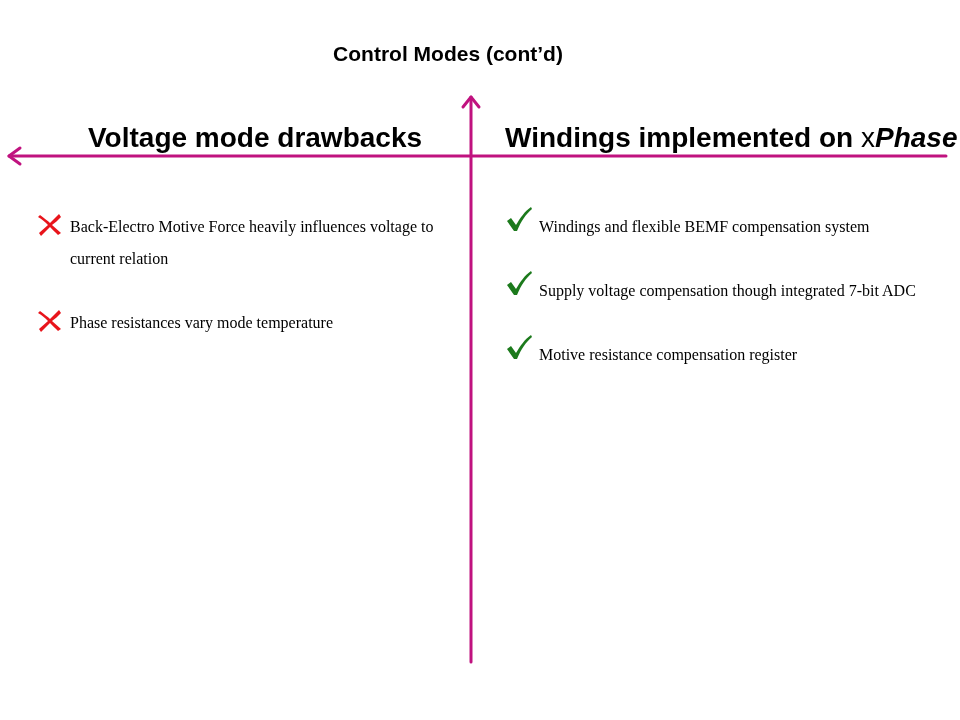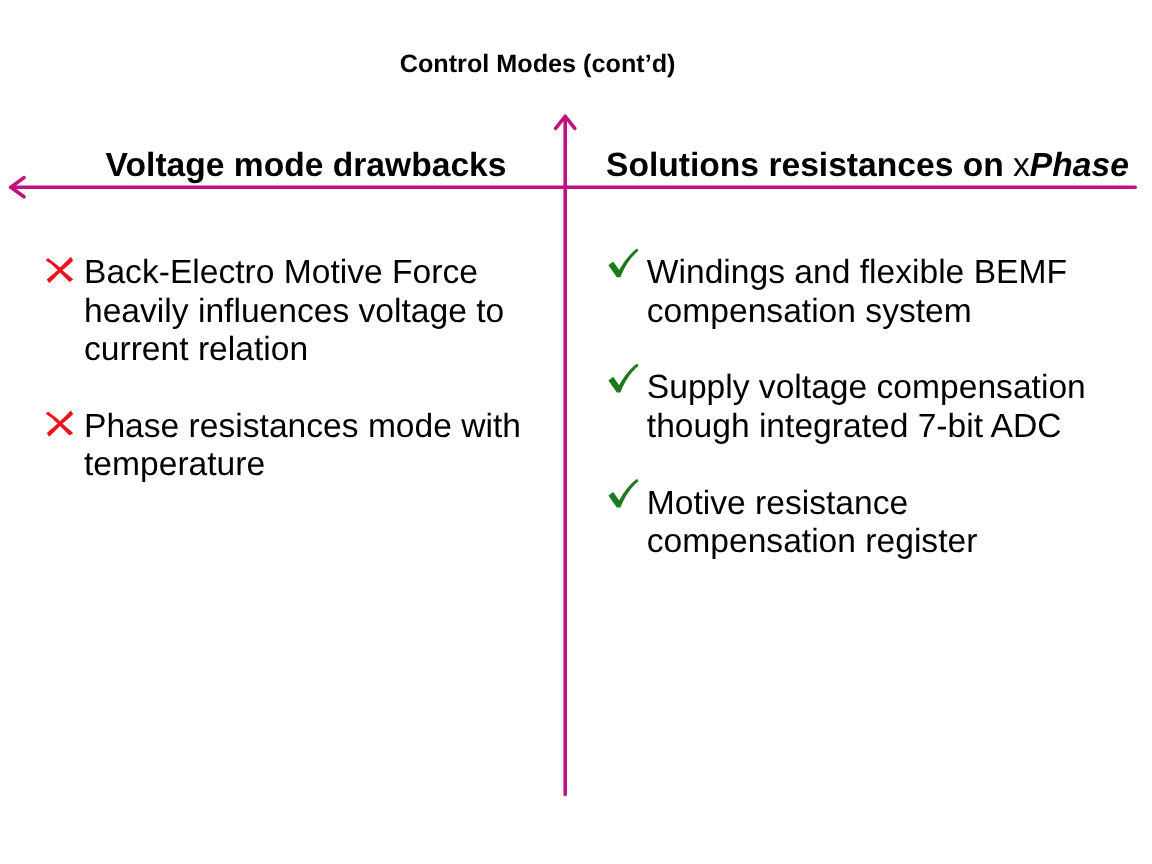--- a/index.html
+++ b/index.html
@@ -9,55 +9,55 @@
                  font-size: 21px; font-weight: bold; }
   .col-header { position: absolute; top: 122px; font-size: 28px; font-weight: bold; white-space: nowrap; }
   .col-header.left { left: 88px; }
   .col-header.right { left: 505px; }
   .col-header .x { font-weight: normal; }
   .col-header .spin { font-style: italic; font-weight: bold; }
   svg.axes { position: absolute; left: 0; top: 0; }
   .list { position: absolute; margin: 0; padding: 0; list-style: none; }
   .list.left { left: 36px; top: 211px; width: 400px; }
   .list.right { left: 505px; top: 211px; width: 420px; }
-  .item { position: relative; padding-left: 34px; font-size: 28px; line-height: 32px; margin-bottom: 32px; }
+  .item { position: relative; padding-left: 34px; font-size: 16px; line-height: 32px; margin-bottom: 32px; font-family: Liberation Serif, serif; }
   .item .mark { position: absolute; left: 0; top: 0; width: 28px; height: 28px; }
   .list.right .item .mark { left: 0; top: -6px; }
 </style>
 </head>
 <body>
 
 <div>
 
   <div class="slide-title">Control Modes (cont’d)</div>
 
   <svg class="axes" width="960" height="720">
     <g stroke="#C0127F" stroke-width="3" fill="none" stroke-linecap="round" stroke-linejoin="round">
       <line x1="9" y1="156" x2="946" y2="156"></line>
       <polyline points="20,148 9,156 20,164"></polyline>
       <line x1="471" y1="97" x2="471" y2="662"></line>
       <polyline points="463,107 471,97 479,107"></polyline>
     </g>
   </svg>
 
   <div class="col-header left">Voltage mode drawbacks</div>
-  <div class="col-header right"><span>Solutions resistances on </span><span class="x">x</span><span class="spin">Phase</span></div>
+  <div class="col-header right"><span>Windings implemented on </span><span class="x">x</span><span class="spin">Phase</span></div>
 
   <ul class="list left">
     <li class="item">
       <svg class="mark" viewBox="0 0 28 28">
         <path d="M4 4 C8 7 12 10 14 12 C17 9 20 6 23 3 L25 6 C22 9 19 12 16 14 C19 17 22 19 25 22 L22 24 C19 21 16 18 14 16 C11 19 8 22 5 25 L3 22 C6 19 9 17 12 14 C9 11 6 8 2 6 Z" fill="#E8141B"></path>
       </svg>
       <span>Back-Electro Motive Force heavily influences voltage to current relation</span>
     </li>
     <li class="item">
       <svg class="mark" viewBox="0 0 28 28">
         <path d="M4 4 C8 7 12 10 14 12 C17 9 20 6 23 3 L25 6 C22 9 19 12 16 14 C19 17 22 19 25 22 L22 24 C19 21 16 18 14 16 C11 19 8 22 5 25 L3 22 C6 19 9 17 12 14 C9 11 6 8 2 6 Z" fill="#E8141B"></path>
       </svg>
-      <span>Phase resistances mode with temperature</span>
+      <span>Phase resistances vary mode temperature</span>
     </li>
   </ul>
 
   <ul class="list right">
     <li class="item">
       <svg class="mark" viewBox="0 0 28 28">
         <path d="M2 16 L6 13 L11 20 C15 13 20 6 26 2 L27 4 C21 9 16 16 12 26 L9 26 Z" fill="#1C7A1C"></path>
       </svg>
       <span>Windings and flexible BEMF compensation system</span>
     </li>

